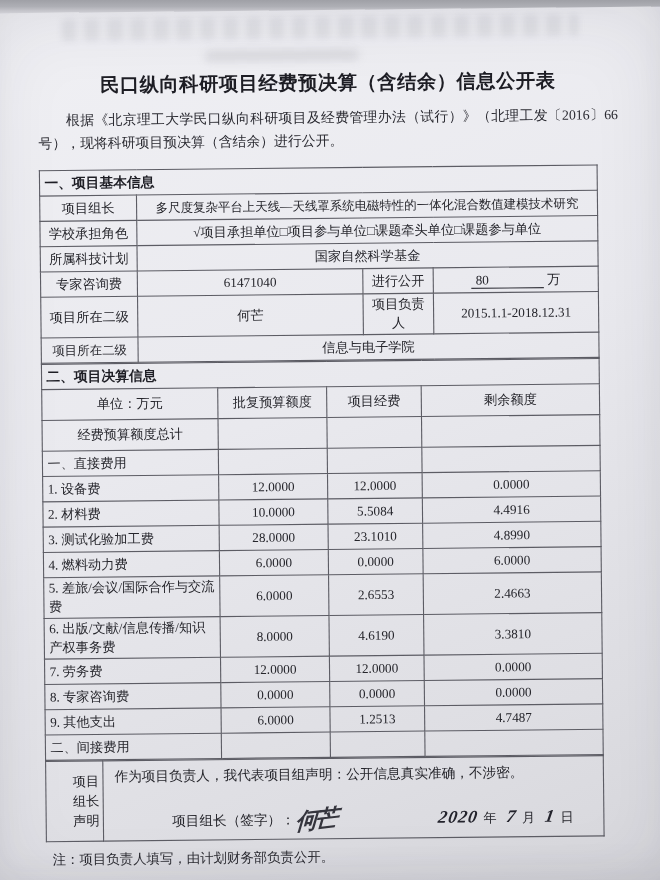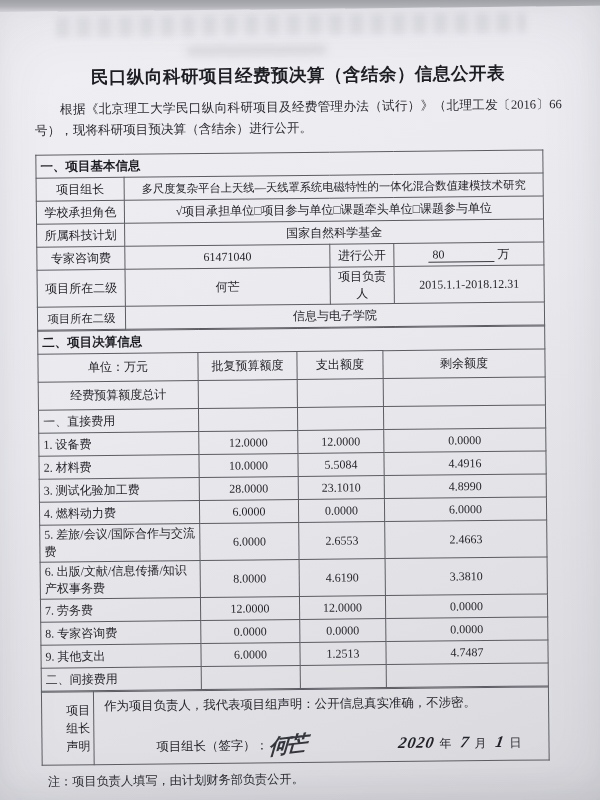--- a/index.html
+++ b/index.html
@@ -140,21 +140,21 @@
           <col style="width:86px">
           <col style="width:162px">
         </colgroup>
       <tbody>
           <tr class="h22">
             <td class="sect" colspan="4">二、项目决算信息</td>
           </tr>
       <tr class="h26">
         <td class="lab">单位：万元</td>
         <td class="lab">批复预算额度</td>
-        <td class="lab">支出额度</td>
+        <td class="lab">项目经费</td>
         <td class="lab">剩余额度</td>
       </tr>
       <tr class="h26">
         <td class="lab">经费预算额度总计</td>
         <td></td>
         <td></td>
         <td></td>
       </tr>
       <tr class="h22">
         <td class="left">一、直接费用</td>

